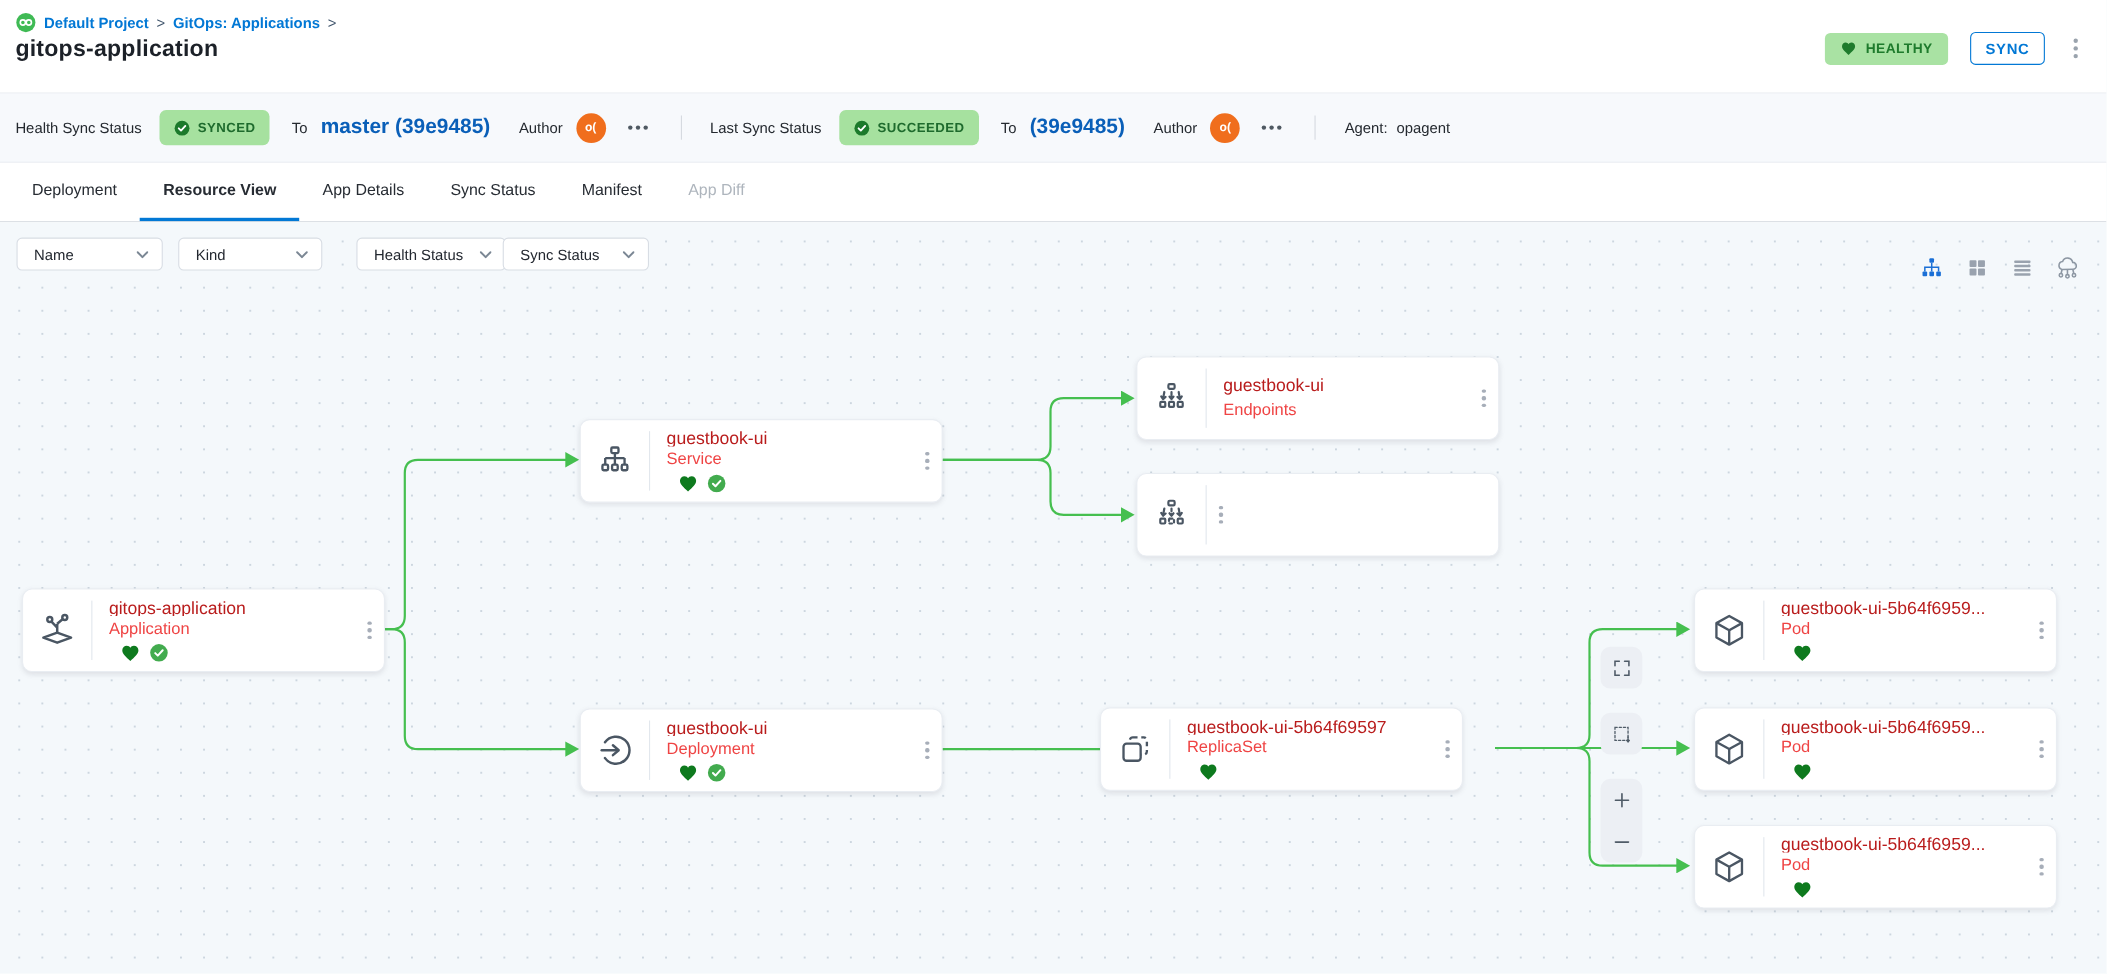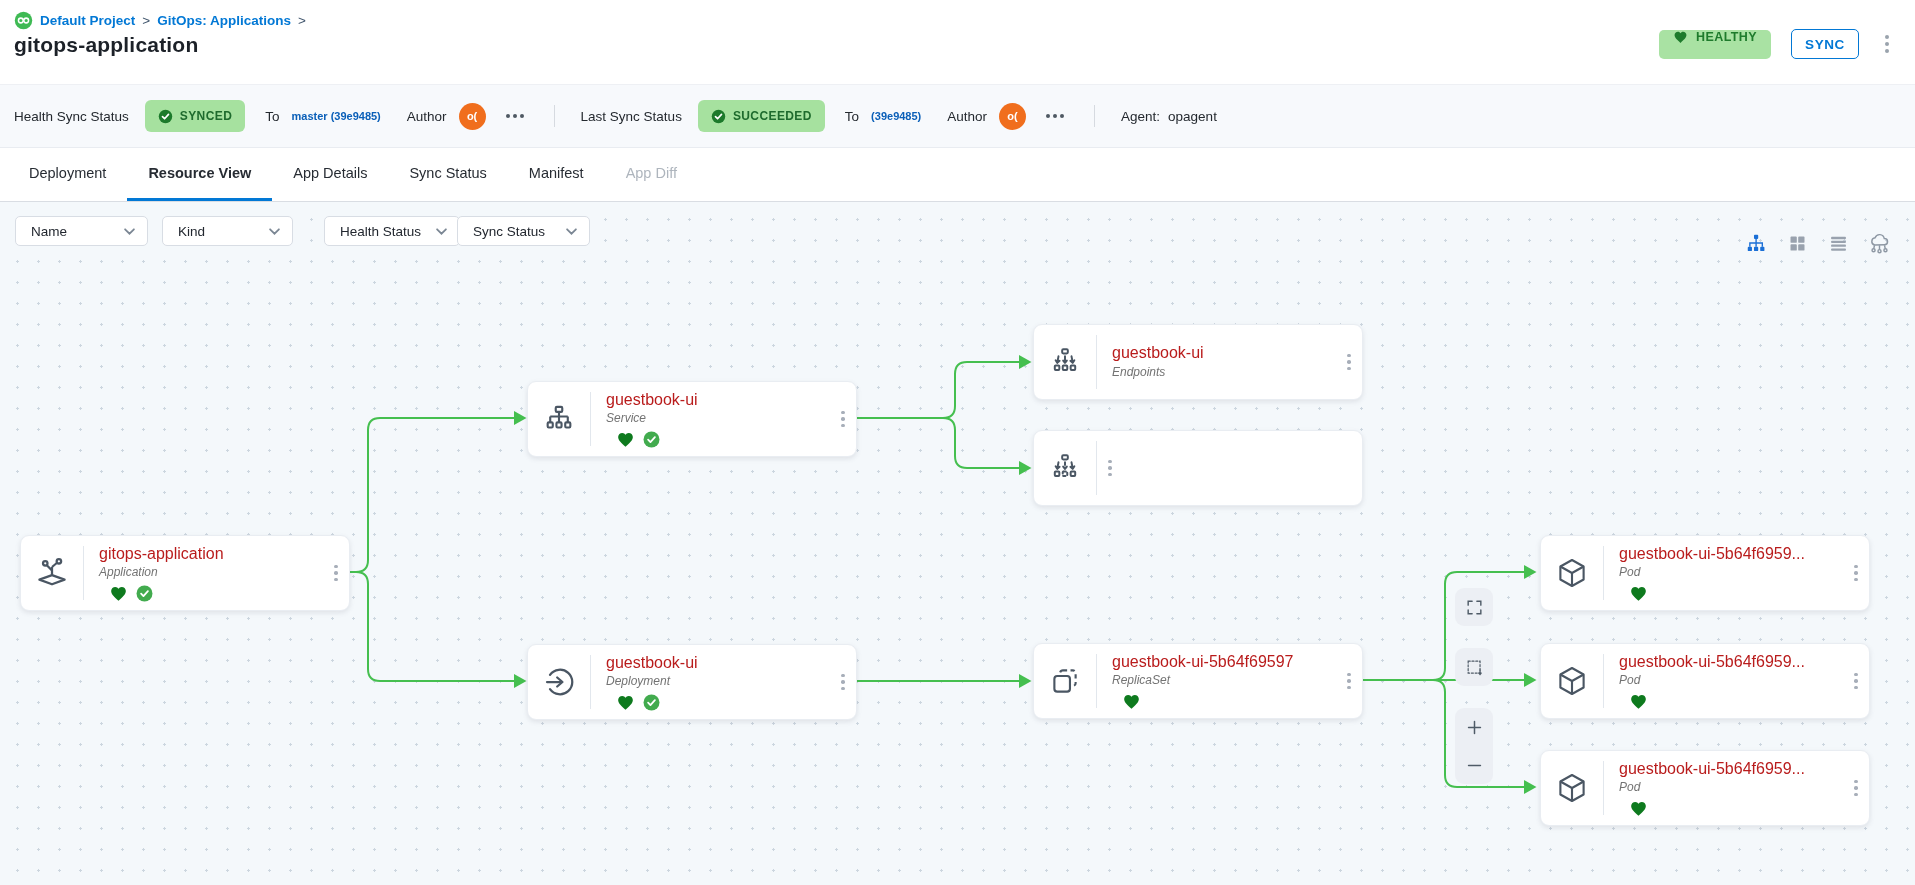--- a/index.html
+++ b/index.html
@@ -7,30 +7,30 @@
   body { font-family:"Liberation Sans", sans-serif; background:#fff; color:#22272f; }
   .page { position:relative; width:1915px; height:885px; }
 
   
   .app-header { position:absolute; top:0; left:0; width:1915px; height:84px; background:#fff; }
   .breadcrumb { position:absolute; top:11px; left:14px; display:flex; align-items:center; gap:7px; font-size:13.5px; font-weight:600; }
   .breadcrumb a { color:#0278d5; text-decoration:none; cursor:pointer; }
   .crumb-sep { color:#41566d; font-weight:400; }
   .page-title { position:absolute; top:33px; left:14px; font-size:21px; font-weight:700; color:#1c2128; letter-spacing:.2px; }
   .header-actions { position:absolute; top:29px; right:20px; display:flex; align-items:center; gap:20px; }
-  .health-badge { display:flex; align-items:flex-start; gap:8px; height:29px; padding:0 14px; background:#a9e2a3; color:#1e7b2c; border-radius:5px; font-size:12.5px; font-weight:700; letter-spacing:.4px; }
+  .health-badge { display:flex; align-items:center; gap:8px; height:29px; padding:0 14px; background:#a9e2a3; color:#1e7b2c; border-radius:5px; font-size:12.5px; font-weight:700; letter-spacing:.4px; }
   .sync-btn { display:flex; align-items:center; justify-content:center; height:30px; min-width:68px; padding:0 13px; background:#fff; border:1.5px solid #0278d5; border-radius:5px; color:#0278d5; font-size:13.5px; font-weight:700; letter-spacing:.6px; cursor:pointer; font-family:inherit; }
   .kebab-v { display:flex; flex-direction:column; gap:3px; padding:4px 6px; cursor:pointer; }
   .kebab-v i { width:4px; height:4px; border-radius:50%; background:#9aa3ad; }
 
   
   .status-bar { position:absolute; top:84px; left:0; width:1915px; height:64px; background:#f7f9fc; border-top:1px solid #eef0f4; border-bottom:1px solid #e9ecf1; display:flex; align-items:center; padding:0 14px; font-size:13.5px; color:#24292f; }
   .sb-label { white-space:nowrap; }
   .sb-badge { display:inline-flex; align-items:center; gap:7px; height:30px; padding:16px 13px; background:#a6e19f; color:#1e6b2d; border-radius:6px; font-size:12px; font-weight:700; letter-spacing:.4px; margin:0 20px 0 16px; }
-  .sb-target { color:#0a5fb8; font-weight:700; font-size:11px; text-decoration:none; margin:0 26px 0 12px; cursor:pointer; white-space:nowrap; }
+  .sb-target { color:#0a5fb8; font-weight:700; font-size:19px; text-decoration:none; margin:0 26px 0 12px; cursor:pointer; white-space:nowrap; }
   .avatar { width:27px; height:27px; border-radius:50%; background:#f06e1d; color:#fff; font-size:11px; font-weight:700; display:flex; align-items:center; justify-content:center; margin-left:12px; cursor:pointer; }
   .dots-h { display:flex; gap:3px; margin-left:16px; padding:4px; cursor:pointer; }
   .dots-h i { width:4px; height:4px; border-radius:50%; background:#4f5962; }
   .sb-divider { width:1px; height:22px; background:#d6dae0; margin:0 26px; }
   .agent-label { margin-right:8px; }
 
   
   .tab-bar { position:absolute; top:148px; left:0; width:1915px; height:54px; background:#fff; border-bottom:1px solid #d9dde3; display:flex; align-items:stretch; padding-left:8px; }
   .tab { display:flex; align-items:center; padding:0 21px; font-size:14.5px; color:#272c33; cursor:pointer; border-bottom:3px solid transparent; }
   .tab.active { font-weight:700; border-bottom-color:#0278d5; }
@@ -46,21 +46,21 @@
   .filter { position:absolute; top:14px; height:30px; background:#fff; border:1px solid #d8dde4; border-radius:5px; display:flex; align-items:center; justify-content:space-between; padding:0 12px 0 15px; font-size:13.5px; font-weight:500; color:#22272f; cursor:pointer; }
   .view-toggles { position:absolute; top:29px; right:24px; display:flex; align-items:center; gap:17px; }
   .view-toggles .vt { width:24px; height:24px; display:flex; align-items:center; justify-content:center; cursor:pointer; }
 
   
   .node { position:absolute; width:330px; height:76px; background:#fff; border:1px solid #e9edf2; border-radius:9px; box-shadow:0 2px 5px rgba(96,97,112,.14); display:flex; align-items:stretch; cursor:pointer; }
   .node-icon { width:62px; display:flex; align-items:center; justify-content:center; flex:0 0 62px; }
   .node-divider { width:1px; background:#e2e7ed; margin:10px 0; }
   .node-body { flex:1; min-width:0; padding:8px 4px 8px 15px; display:flex; flex-direction:column; justify-content:center; }
   .node-title { font-size:16px; font-weight:500; color:#b91c1c; white-space:nowrap; overflow:hidden; line-height:1.25; }
-  .node-kind { font-size:12px; color:#737373; margin-top:2px; line-height:1.3;font-style:italic; }
+  .node-kind { font-size:15px; color:#ef4444; margin-top:2px; line-height:1.3; }
   .node-status { display:flex; align-items:center; gap:8px; margin:4px 0 0 10px; height:17px; }
   .node-kebab { flex:0 0 26px; display:flex; flex-direction:column; gap:3px; align-items:center; justify-content:center; }
   .node-kebab i { width:3.5px; height:3.5px; border-radius:50%; background:#a7aeb9; }
 
   
   .zbtn { position:absolute; left:1455px; width:38px; height:38px; background:#eceff4; border:none; border-radius:9px; display:flex; align-items:center; justify-content:center; cursor:pointer; }
   .zpill { position:absolute; left:1455px; top:506px; width:38px; height:76px; background:#eceff4; border-radius:9px; display:flex; flex-direction:column; }
   .zpill .half { flex:1; display:flex; align-items:center; justify-content:center; cursor:pointer; background:none; border:none; }
 </style>
 </head>
@@ -374,21 +374,21 @@
             </svg>
         </div>
       </div>
       <div class="node-kebab">
           <i></i>
           <i></i>
           <i></i>
         </div>
     </div>
 
-    <div class="node" style="left:1033px;top:441px;">
+    <div class="node" style="left:1000px;top:441px;">
       <div class="node-icon">
         <svg width="34" height="34" viewBox="0 0 24 24" fill="none" stroke="#4a5663" stroke-width="1.5">
             <rect x="8.5" y="4.5" width="11" height="11" rx="2" stroke-dasharray="3 2.4"></rect>
             <rect x="4.5" y="8.5" width="11" height="11" rx="2" fill="#fff"></rect>
           </svg>
       </div>
       <div class="node-divider"></div>
       <div class="node-body">
         <div class="node-title">guestbook-ui-5b64f69597</div>
         <div class="node-kind">ReplicaSet</div>

